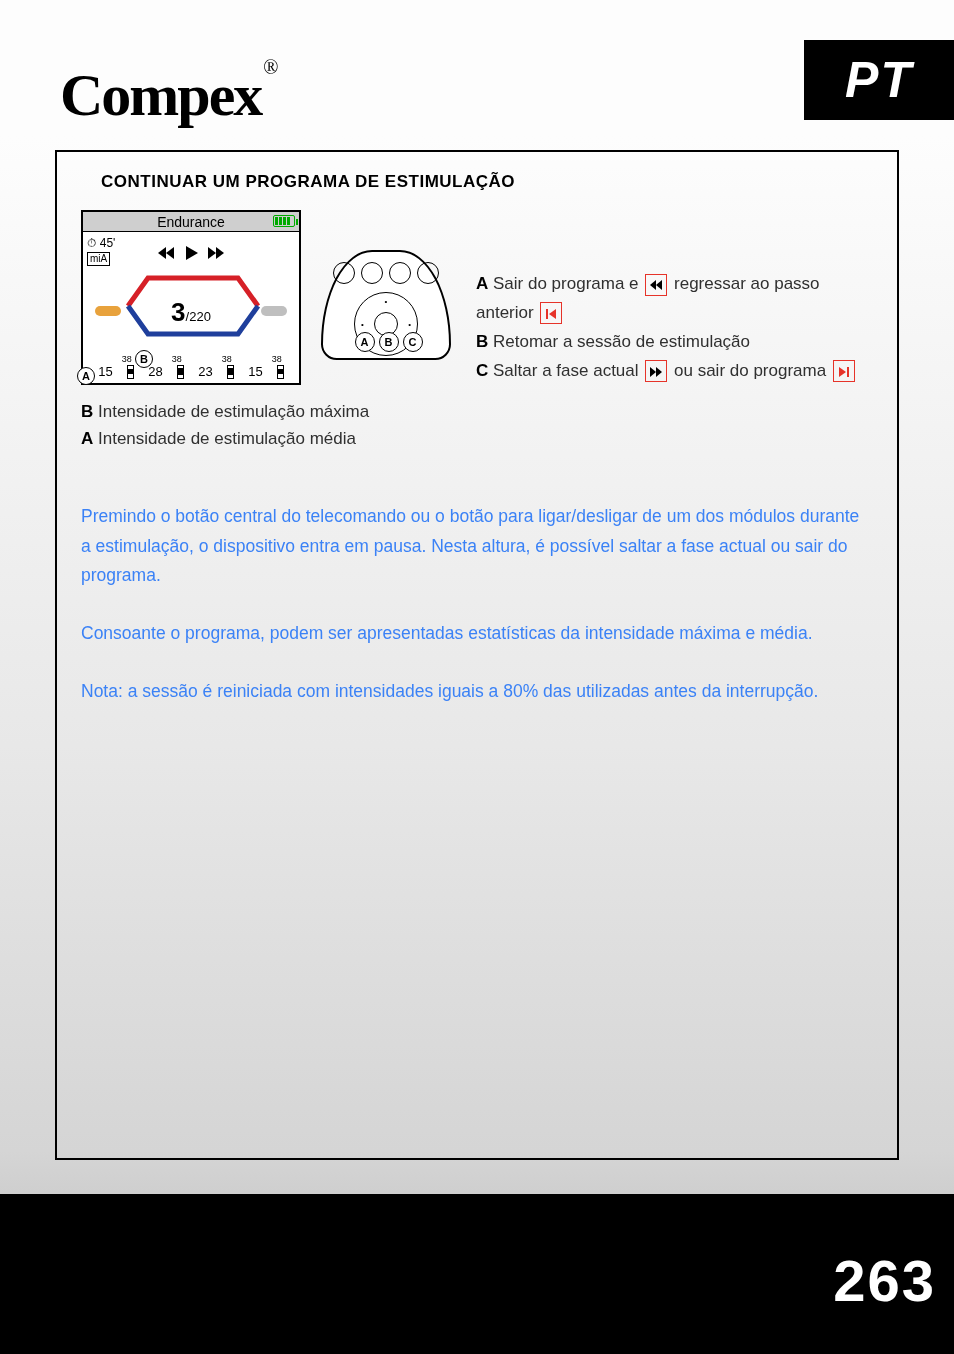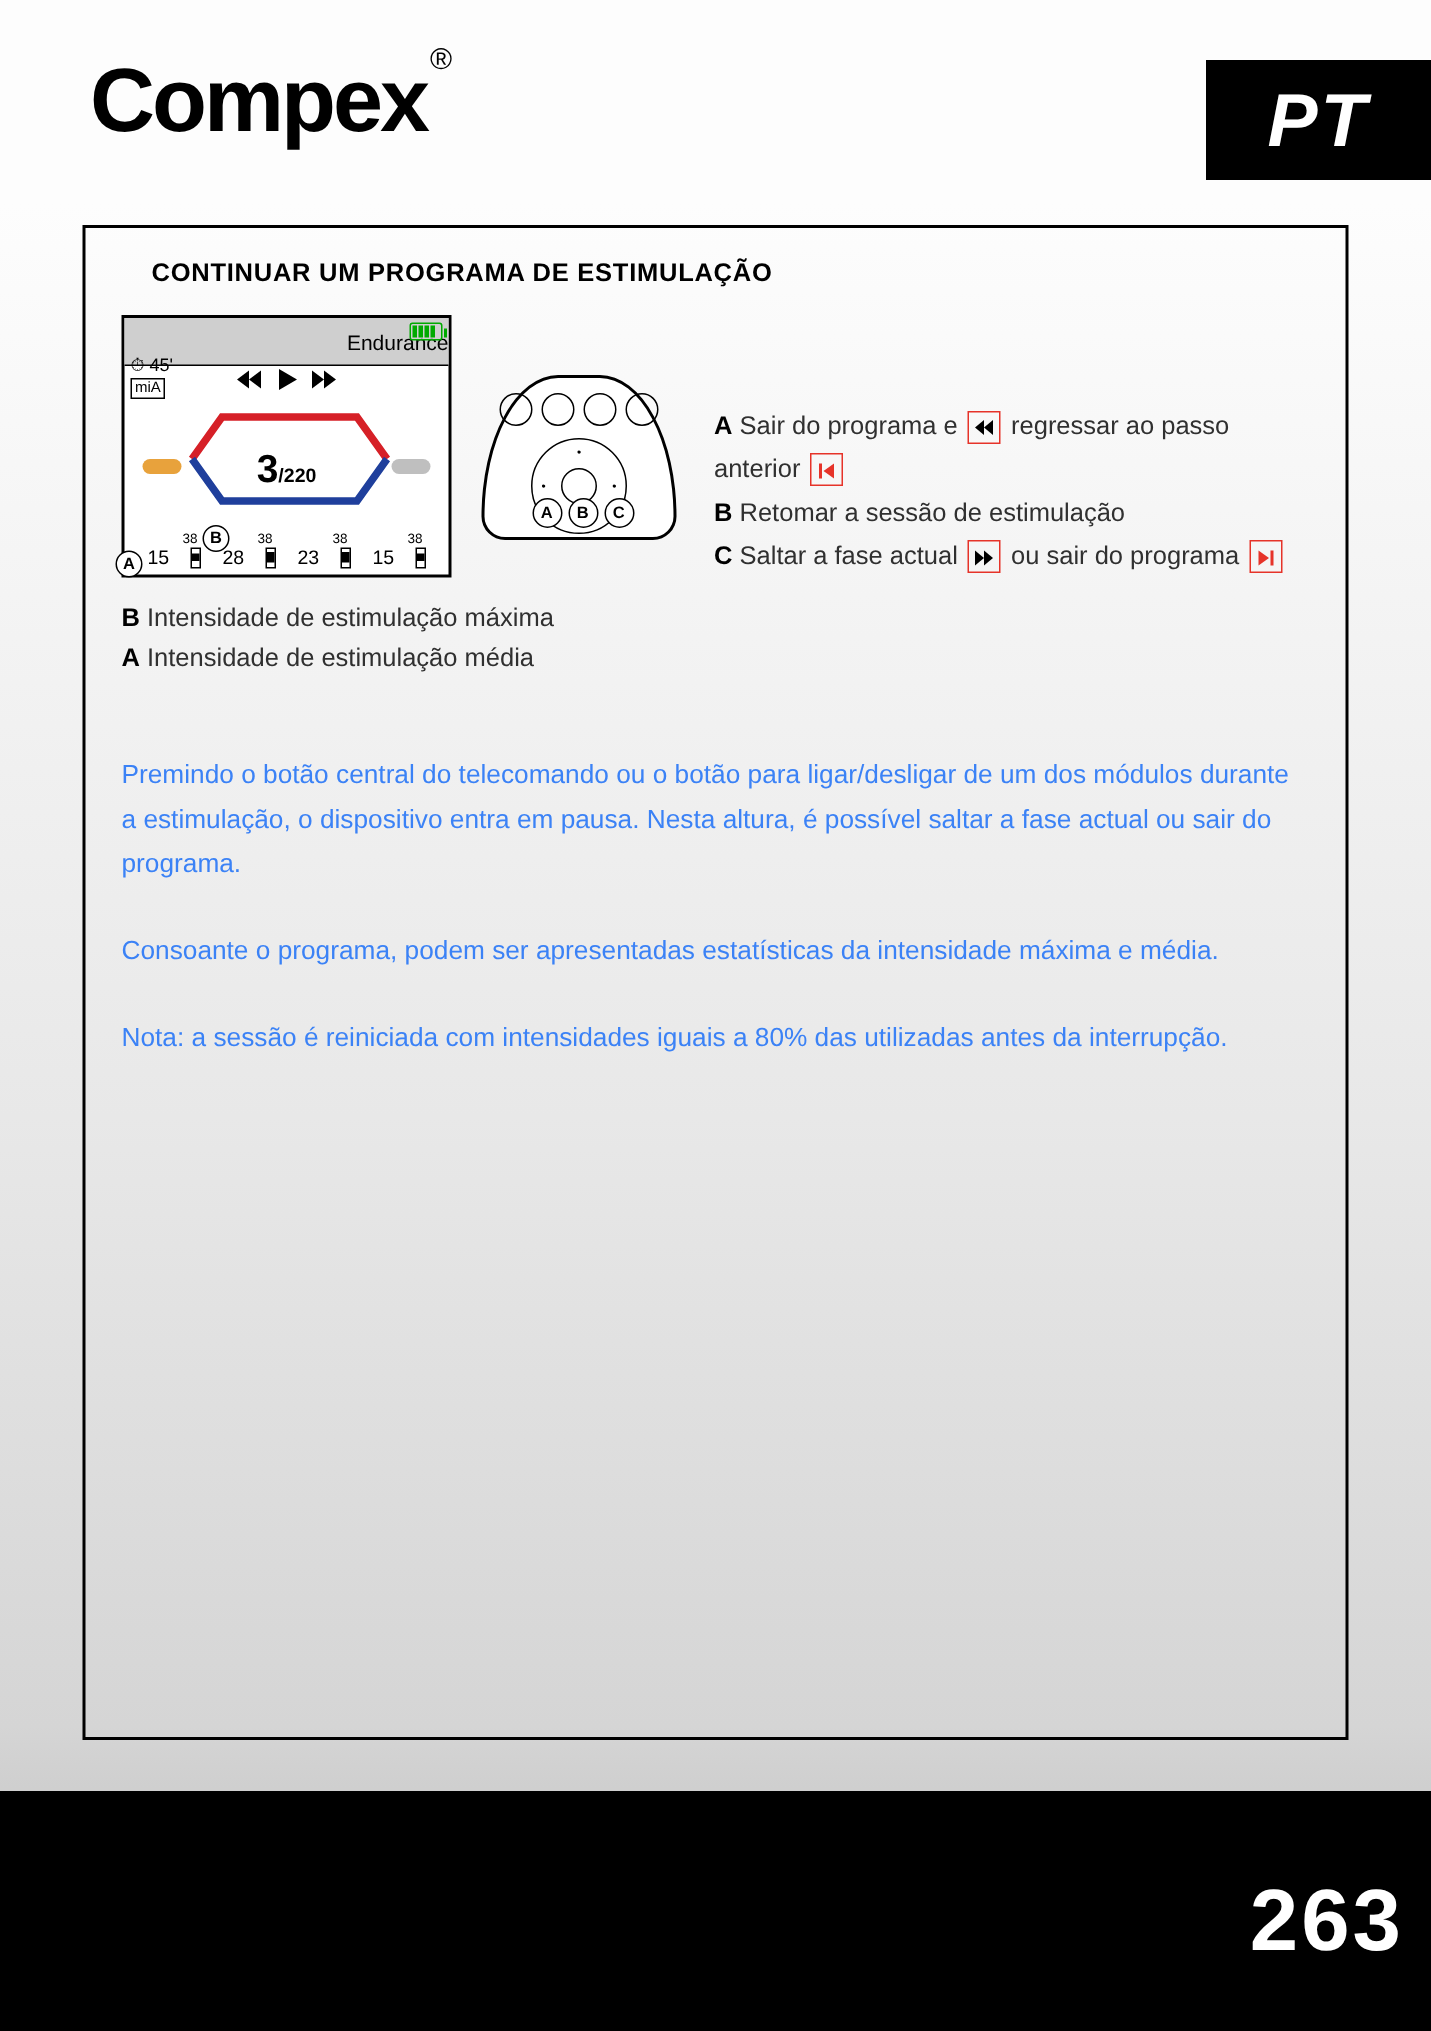--- a/index.html
+++ b/index.html
@@ -5,26 +5,26 @@
   * { box-sizing: border-box; margin: 0; padding: 0; }
   body {
     width: 954px;
     height: 1354px;
     font-family: Helvetica, Arial, sans-serif;
     background: linear-gradient(to bottom, #fdfdfd 0%, #fdfdfd 10%, #e8e8e8 55%, #d5d5d5 85%, #cfcfcf 88%);
     position: relative;
   }
   .logo {
     position: absolute;
-    top: 32px;
+    top: 61px;
     left: 60px;
     font-size: 60px;
     font-weight: 900;
     letter-spacing: -2px;
-    font-family: Liberation Sans, sans-serif;
+    font-family: Liberation Serif, serif;
   }
   .logo .reg {
     font-size: 20px;
     vertical-align: super;
     font-weight: 400;
     position: relative;
     top: -20px;
     left: 2px;
   }
   .lang-tab {
@@ -66,26 +66,26 @@
     gap: 20px;
   }
   .device-screen {
     width: 220px;
     height: 175px;
     border: 2px solid #000;
     background: #fff;
     position: relative;
   }
   .ds-header {
-    height: 32px;
+    height: 20px;
     background: #cfcfcf;
     border-bottom: 1px solid #000;
     display: flex;
     align-items: center;
-    justify-content: flex-end;
+    justify-content: center;
     font-size: 14px;
     position: relative;
   }
   .ds-battery {
     position: absolute;
     right: 4px;
     top: 3px;
     width: 22px;
     height: 12px;
     border: 1.5px solid #0a0;
@@ -145,21 +145,21 @@
     position: absolute;
     top: 85px;
     left: 0;
     right: 0;
     text-align: center;
     font-weight: 900;
     font-size: 26px;
   }
   .ds-center-num .denom {
     font-size: 13px;
-    font-weight: 700;
+    font-weight: 400;
   }
   .ds-pill-left, .ds-pill-right {
     position: absolute;
     top: 94px;
     width: 26px;
     height: 10px;
     border-radius: 5px;
   }
   .ds-pill-left { left: 12px; background: #e8a23c; }
   .ds-pill-right { right: 12px; background: #bfbfbf; }

